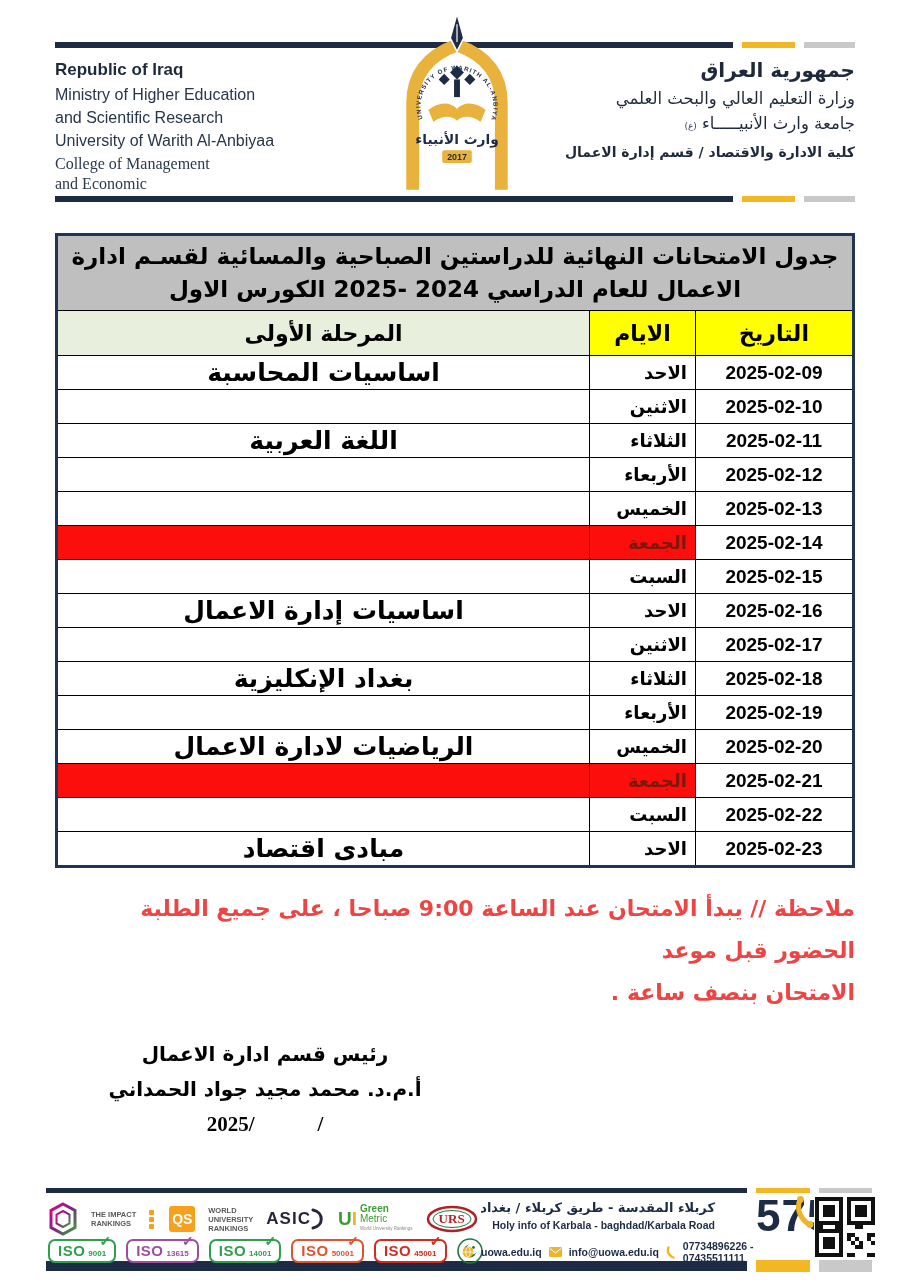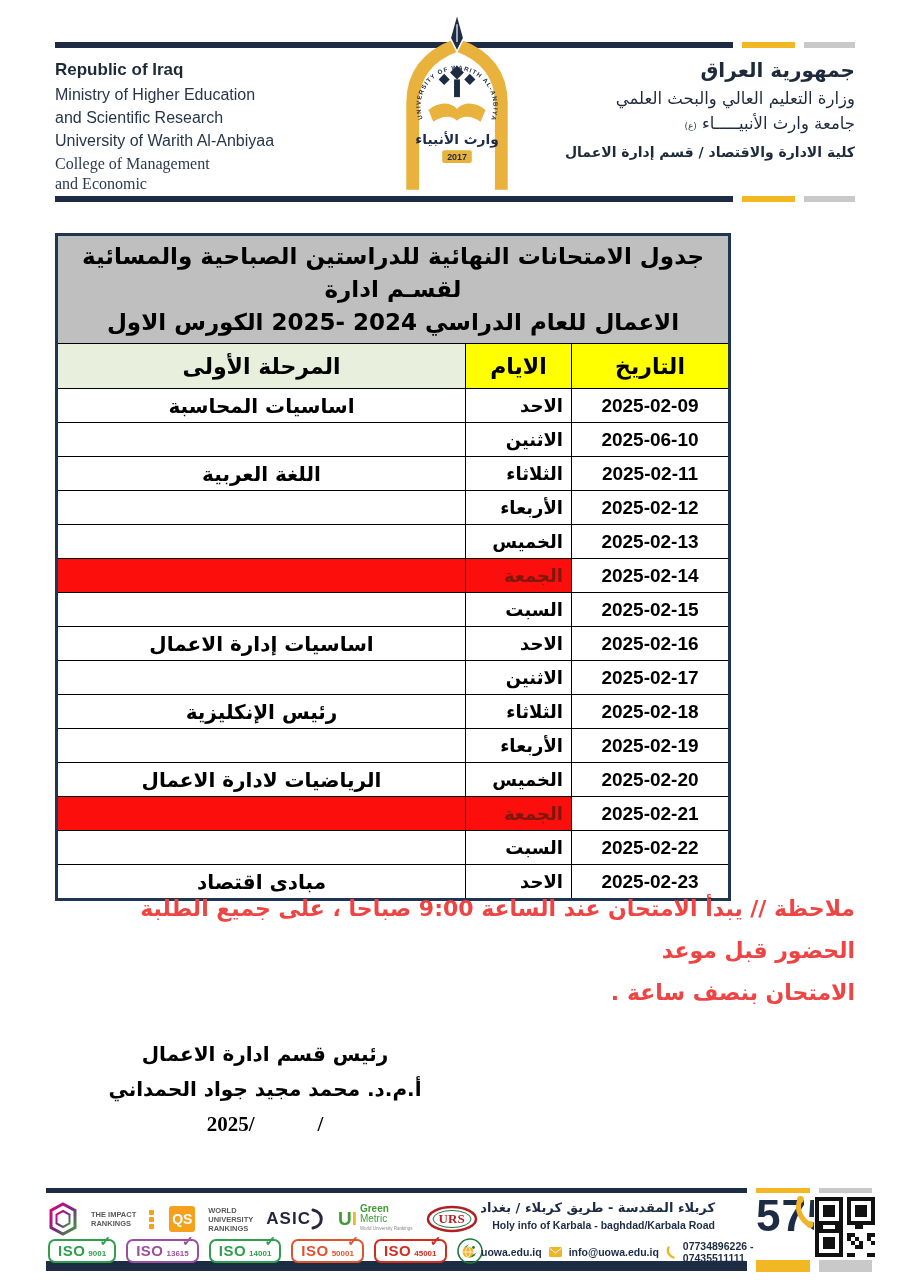--- a/index.html
+++ b/index.html
@@ -26,38 +26,38 @@
   #hdr-en .r{font-size:16px;margin-bottom:5px;color:#27364a;}
   #hdr-en .serif{font-family:"Liberation Serif",serif;font-size:16px;color:#2c3a4e;margin-bottom:2px;margin-top:2px;}
   #hdr-ar{right:55px;top:58px;width:330px;direction:rtl;text-align:right;color:#1e2a3a;}
   #hdr-ar .a1{font-weight:bold;font-size:20px;margin-bottom:7px;}
   #hdr-ar .a2{font-size:16.5px;margin-bottom:6px;}
   #hdr-ar .a3{font-size:16.5px;margin-bottom:11px;}
   #hdr-ar .a3 .ps{font-size:9px;color:#31445c;}
   #hdr-ar .a4{font-weight:bold;font-size:14px;}
 
   
-  #sched{left:55px;top:233px;width:676px;border:3px solid #203552;box-sizing:border-box;background:#fff;direction:rtl;}
+  #sched{left:55px;top:233px;width:800px;border:3px solid #203552;box-sizing:border-box;background:#fff;direction:rtl;}
   .t-title{background:#bfbfbf;text-align:center;font-weight:bold;font-size:23px;line-height:33px;
            padding:4px 6px;color:#000;border-bottom:1px solid #000;}
   .t-head,.t-row{display:flex;direction:rtl;}
   .t-head{height:44px;border-bottom:1px solid #000;}
   .t-row{height:33px;border-top:1px solid #000;}
   .t-row:first-of-type{border-top:none;}
   .c-date{width:157px;flex:0 0 157px;}
   .c-day{width:106px;flex:0 0 106px;}
   .c-subject{flex:1 1 auto;}
   .c-date,.c-day,.c-subject{display:flex;align-items:center;justify-content:center;box-sizing:border-box;}
   .c-date{border-left:1px solid #000;}
   .c-day{border-left:1px solid #000;}
   .t-head .c-date,.t-head .c-day{background:#ffff00;font-weight:bold;font-size:22px;}
   .t-head .c-subject{background:#e9efdd;font-weight:bold;font-size:22px;}
   .t-row .c-date{font-family:"Liberation Sans",sans-serif;font-weight:bold;font-size:19px;direction:ltr;}
   .t-row .c-day{font-weight:bold;font-size:18px;justify-content:flex-start;padding-right:8px;}
-  .t-row .c-subject{font-weight:bold;font-size:20px;}
+  .t-row .c-subject{font-weight:bold;font-size:25px;}
   .t-row.holiday .c-day,.t-row.holiday .c-subject{background:#fb0e0b;}
   .t-row.holiday .c-day{color:#7e180d;}
 
   
   #note{left:55px;top:888px;width:800px;direction:rtl;text-align:right;font-weight:bold;
         font-size:22px;line-height:42px;color:#ef4444;}
   #signature{left:70px;top:1042px;width:390px;text-align:center;font-weight:bold;font-size:20px;
              color:#000;direction:rtl;}
   #signature div{margin-bottom:11px;}
   #sig-date{direction:ltr;white-space:pre;font-family:"Liberation Serif",serif;font-weight:bold;font-size:21px;}
@@ -165,21 +165,21 @@
       <div class="c-day">الايام</div>
       <div class="c-subject">المرحلة الأولى</div>
     </div>
     <div id="schedule-rows">
         <div class="t-row">
           <div class="c-date">2025-02-09</div>
           <div class="c-day">الاحد</div>
           <div class="c-subject">اساسيات المحاسبة</div>
         </div>
         <div class="t-row">
-          <div class="c-date">2025-06-10</div>
+          <div class="c-date">2025-02-10</div>
           <div class="c-day">الاثنين</div>
           <div class="c-subject"></div>
         </div>
         <div class="t-row">
           <div class="c-date">2025-02-11</div>
           <div class="c-day">الثلاثاء</div>
           <div class="c-subject">اللغة العربية</div>
         </div>
         <div class="t-row">
           <div class="c-date">2025-02-12</div>
@@ -207,21 +207,21 @@
           <div class="c-subject">اساسيات إدارة الاعمال</div>
         </div>
         <div class="t-row">
           <div class="c-date">2025-02-17</div>
           <div class="c-day">الاثنين</div>
           <div class="c-subject"></div>
         </div>
         <div class="t-row">
           <div class="c-date">2025-02-18</div>
           <div class="c-day">الثلاثاء</div>
-          <div class="c-subject">رئيس الإنكليزية</div>
+          <div class="c-subject">بغداد الإنكليزية</div>
         </div>
         <div class="t-row">
           <div class="c-date">2025-02-19</div>
           <div class="c-day">الأربعاء</div>
           <div class="c-subject"></div>
         </div>
         <div class="t-row">
           <div class="c-date">2025-02-20</div>
           <div class="c-day">الخميس</div>
           <div class="c-subject">الرياضيات لادارة الاعمال</div>

